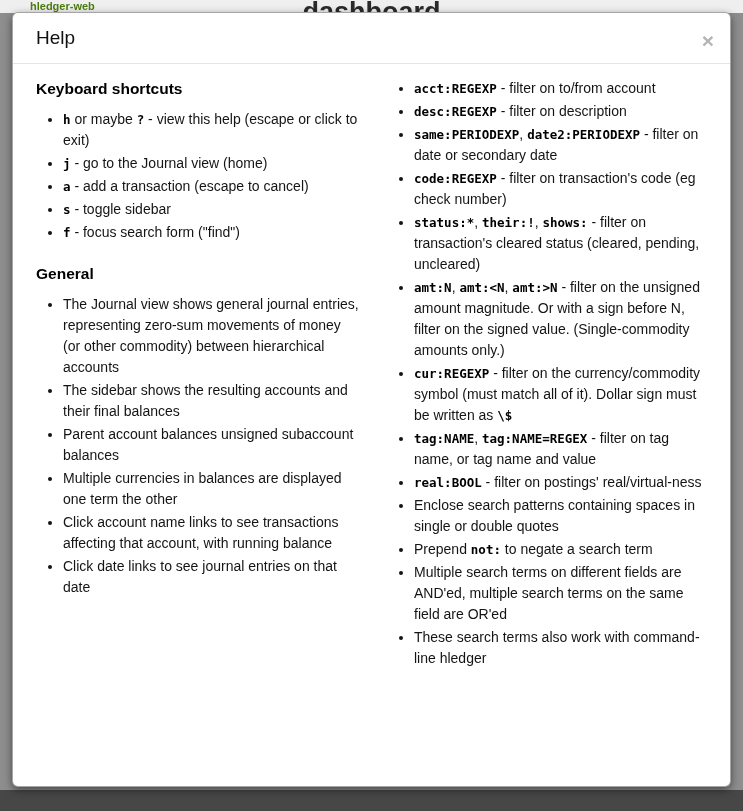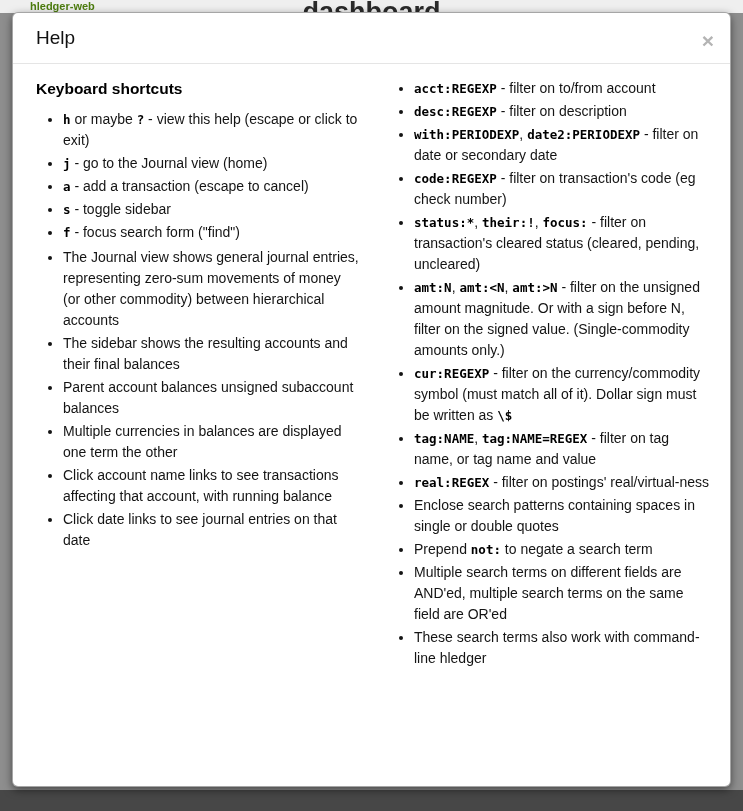--- a/index.html
+++ b/index.html
@@ -113,43 +113,44 @@
           <div class="section-heading">Keyboard shortcuts</div>
           <ul class="help-list">
               <li><code>h</code> or maybe <code>?</code> - view this help (escape or click to exit)</li>
               <li><code>j</code> - go to the Journal view (home)</li>
               <li><code>a</code> - add a transaction (escape to cancel)</li>
               <li><code>s</code> - toggle sidebar</li>
               <li><code>f</code> - focus search form ("find")</li>
             </ul>
         </div>
         <div class="section">
+          <div class="section-heading">General</div>
           <ul class="help-list">
               <li>The Journal view shows general journal entries, representing zero-sum movements of money (or other commodity) between hierarchical accounts</li>
               <li>The sidebar shows the resulting accounts and their final balances</li>
               <li>Parent account balances unsigned subaccount balances</li>
               <li>Multiple currencies in balances are displayed one term the other</li>
               <li>Click account name links to see transactions affecting that account, with running balance</li>
               <li>Click date links to see journal entries on that date</li>
             </ul>
         </div>
       </div>
 
       <div class="col">
         <div class="section">
           <ul class="help-list">
               <li><code>acct:REGEXP</code> - filter on to/from account</li>
               <li><code>desc:REGEXP</code> - filter on description</li>
-              <li><code>with:PERIODEXP</code>, <code>date2:PERIODEXP</code> - filter on date or secondary date</li>
+              <li><code>same:PERIODEXP</code>, <code>date2:PERIODEXP</code> - filter on date or secondary date</li>
               <li><code>code:REGEXP</code> - filter on transaction's code (eg check number)</li>
-              <li><code>status:*</code>, <code>their:!</code>, <code>focus:</code> - filter on transaction's cleared status (cleared, pending, uncleared)</li>
+              <li><code>status:*</code>, <code>their:!</code>, <code>shows:</code> - filter on transaction's cleared status (cleared, pending, uncleared)</li>
               <li><code>amt:N</code>, <code>amt:&lt;N</code>, <code>amt:&gt;N</code> - filter on the unsigned amount magnitude. Or with a sign before N, filter on the signed value. (Single-commodity amounts only.)</li>
               <li><code>cur:REGEXP</code> - filter on the currency/commodity symbol (must match all of it). Dollar sign must be written as <code>\$</code></li>
               <li><code>tag:NAME</code>, <code>tag:NAME=REGEX</code> - filter on tag name, or tag name and value</li>
-              <li><code>real:REGEX</code> - filter on postings' real/virtual-ness</li>
+              <li><code>real:BOOL</code> - filter on postings' real/virtual-ness</li>
               <li>Enclose search patterns containing spaces in single or double quotes</li>
               <li>Prepend <code>not:</code> to negate a search term</li>
               <li>Multiple search terms on different fields are AND'ed, multiple search terms on the same field are OR'ed</li>
               <li>These search terms also work with command-line hledger</li>
             </ul>
         </div>
       </div>
 
     </div>
   </div>

